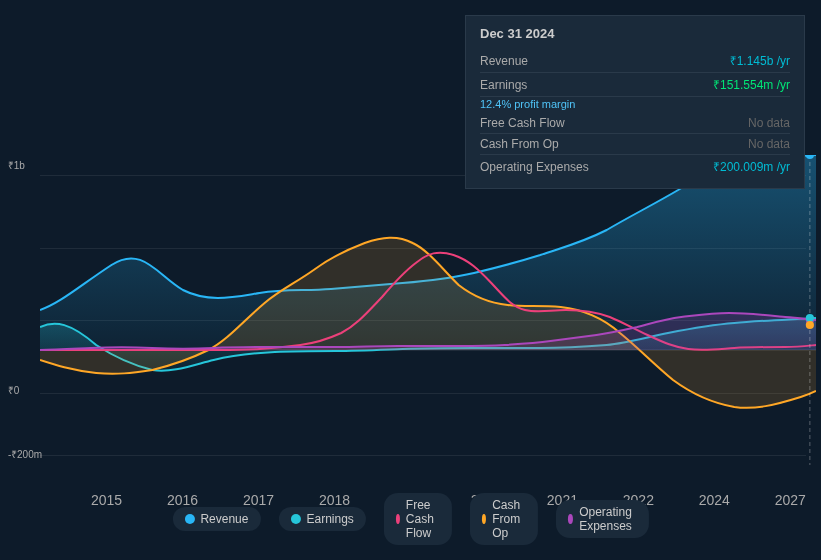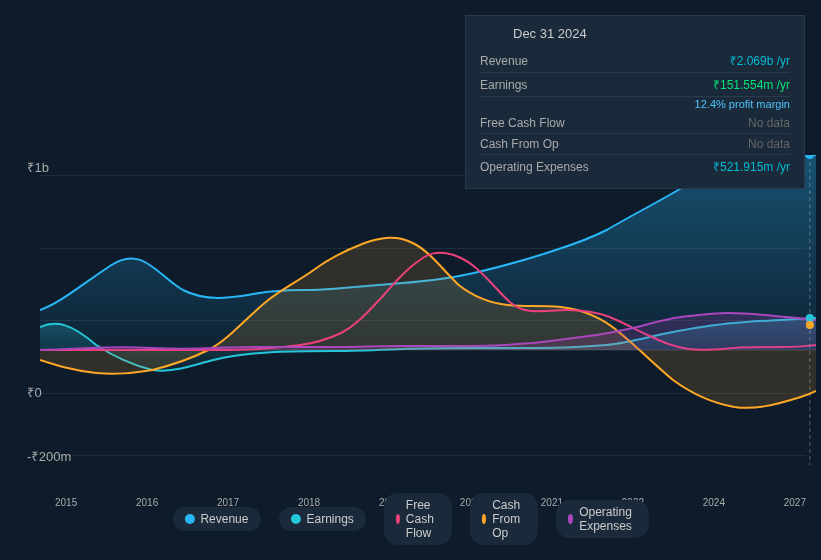--- a/index.html
+++ b/index.html
@@ -19,61 +19,61 @@
       left: 465px;
       background: #1a2a3a;
       border: 1px solid #2a3a4a;
       padding: 10px 14px;
       width: 340px;
       z-index: 10;
     }
     .tooltip-date {
       color: #ccc;
       font-size: 13px;
-      font-weight: normal;
+      font-weight: bold;
       margin-bottom: 8px;
-      margin-left: 33px;
     }
     .tooltip-row {
       display: flex;
       justify-content: space-between;
       align-items: center;
       padding: 3px 0;
       font-size: 12px;
       color: #aaa;
       border-bottom: 1px solid #2a3a4a;
     }
     .tooltip-row:last-child { border-bottom: none; }
     .tooltip-label { color: #aaa; }
     .tooltip-value { color: #aaa; }
     .tooltip-value.cyan { color: #00bcd4; }
     .tooltip-value.green { color: #00e676; }
     .tooltip-value.no-data { color: #666; }
     .profit-margin-row {
       display: flex;
-      justify-content: flex-end;
+      justify-content: flex-start;
       font-size: 11px;
       color: #aaa;
       padding: 1px 0 3px 0;
     }
     .profit-highlight { color: #4fc3f7; }
 
     
     .y-label {
       position: absolute;
-      font-size: 13px;
-      color: #aaa;
-      left: 27px;
+      font-size: 10px;
+      color: #aaa;
+      left: 8px;
     }
     .y-label.top { top: 158px; }
     .y-label.mid { top: 383px; }
     .y-label.bot { top: 447px; }
     .x-label {
-      font-size: 10px;
-      color: #aaa;
+      font-size: 14px;
+      color: #aaa;
+      margin-left: 36px;
     }
 
     
     .legend {
       position: absolute;
       bottom: 15px;
       left: 50%;
       transform: translateX(-50%);
       display: flex;
       gap: 18px;
@@ -115,40 +115,40 @@
     }
   </style>
 </head>
 <body>
 
 <div class="tooltip-panel">
   <div class="tooltip-date">Dec 31 2024</div>
 
   <div class="tooltip-row">
     <span class="tooltip-label">Revenue</span>
-    <span class="tooltip-value cyan">₹2.069b /yr</span>
+    <span class="tooltip-value cyan">₹1.145b /yr</span>
   </div>
   <div class="tooltip-row">
     <span class="tooltip-label">Earnings</span>
     <span class="tooltip-value green">₹151.554m /yr</span>
   </div>
   <div class="profit-margin-row">
     <span class="profit-highlight">12.4% profit margin</span>
   </div>
   <div class="tooltip-row">
     <span class="tooltip-label">Free Cash Flow</span>
     <span class="tooltip-value no-data">No data</span>
   </div>
   <div class="tooltip-row">
     <span class="tooltip-label">Cash From Op</span>
     <span class="tooltip-value no-data">No data</span>
   </div>
   <div class="tooltip-row">
     <span class="tooltip-label">Operating Expenses</span>
-    <span class="tooltip-value cyan">₹521.915m /yr</span>
+    <span class="tooltip-value cyan">₹200.009m /yr</span>
   </div>
 </div>
 
 <div class="y-label top">₹1b</div>
 <div class="y-label mid">₹0</div>
 <div class="y-label bot">-₹200m</div>
 
 <div class="grid-line" style="top: 175px;"></div>
 <div class="grid-line" style="top: 248px;"></div>
 <div class="grid-line" style="top: 320px;"></div>

